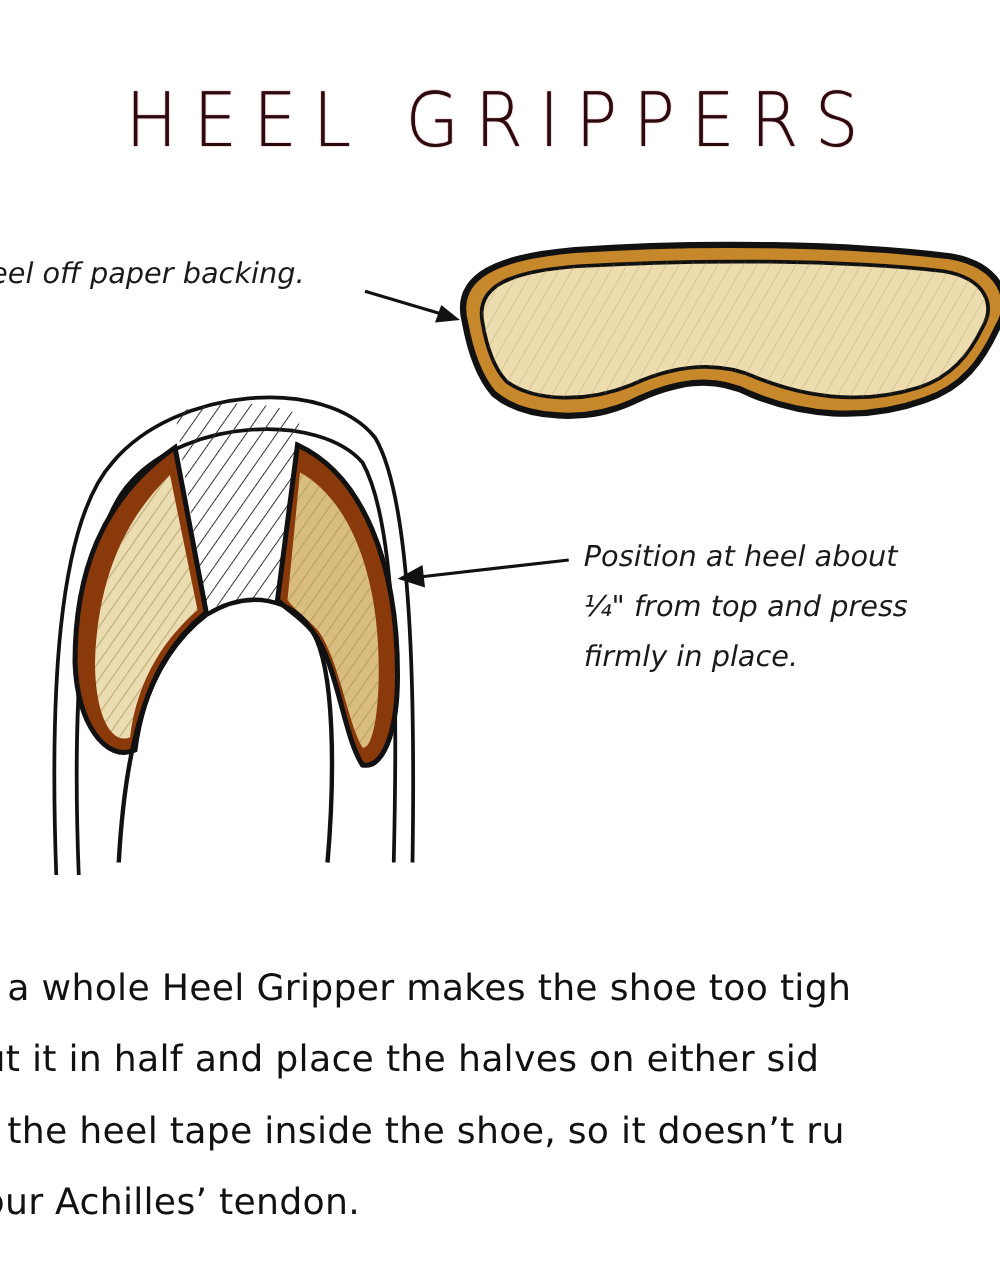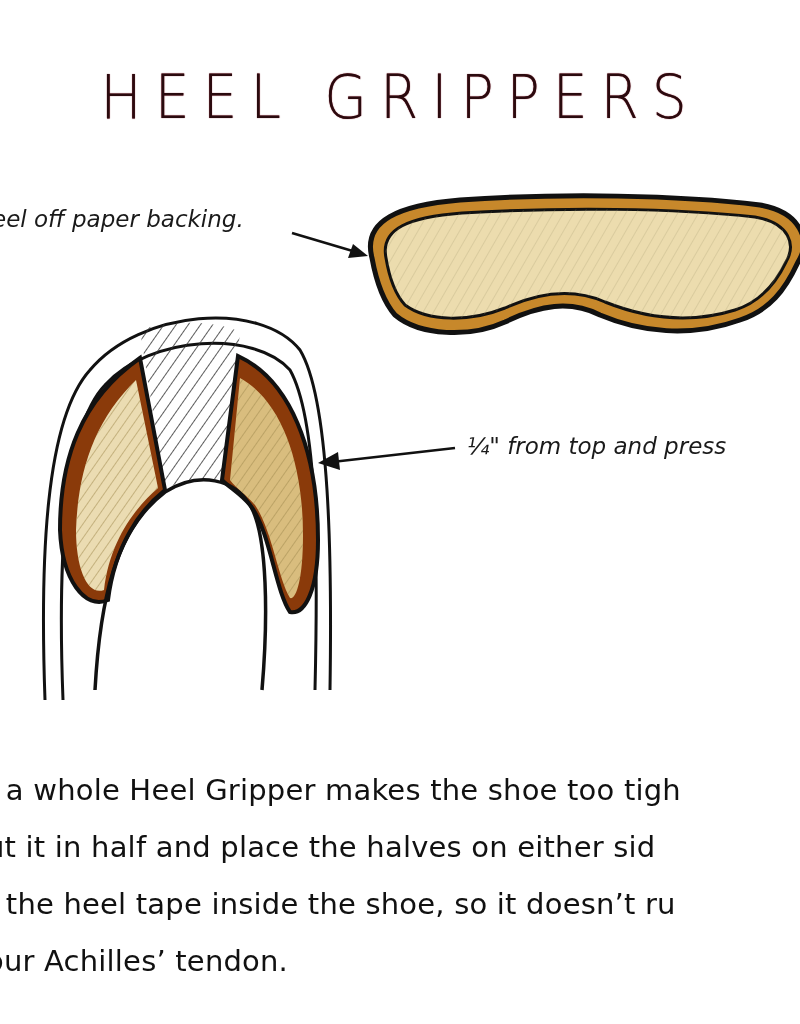--- a/index.html
+++ b/index.html
@@ -30,21 +30,23 @@
   .body-text span { display: block; }
 </style>
 </head>
 <body>
 
 <div class="title">HEEL GRIPPERS</div>
 
 <div class="caption caption-peel">eel off paper backing.</div>
 
 <div class="caption caption-position">
+  <span>Position  at  heel  about</span>
   <span>¼" from top and press</span>
+  <span>firmly in place.</span>
 </div>
 
 <svg class="art" width="800" height="1024" viewBox="0 0 800 1024">
   <defs>
     <pattern id="hatch" width="10" height="10" patternUnits="userSpaceOnUse" patternTransform="rotate(35)">
       <line x1="0" y1="0" x2="0" y2="10" stroke="#333" stroke-width="1.6"></line>
     </pattern>
     <pattern id="padHatch" width="9" height="9" patternUnits="userSpaceOnUse" patternTransform="rotate(30)">
       <line x1="0" y1="0" x2="0" y2="9" stroke="#9c9166" stroke-width="1.2" opacity="0.55"></line>
     </pattern>

